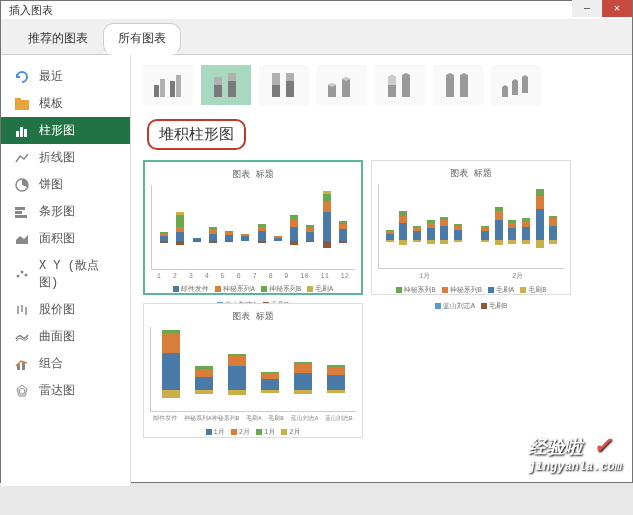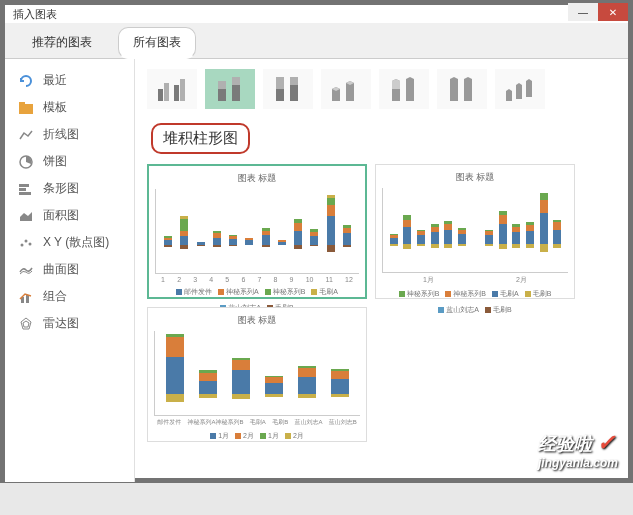--- a/index.html
+++ b/index.html
@@ -1,26 +1,26 @@
 <!DOCTYPE html>
 <html><head>
   <meta charset="utf-8">
   <style>
     * { box-sizing: border-box; margin: 0; padding: 0; }
     body { font-family: "Microsoft YaHei", sans-serif; font-size: 12px; background: #e8e8e8; width: 633px; height: 515px; position: relative; overflow: hidden; }
     
-    .window { background: #fff; width: 633px; height: 483px; position: relative; border: 5px solid #737373; }
+    .window { background: #fff; width: 633px; height: 483px; position: relative; border: 1px solid #737373; font-family: Liberation Mono, monospace; }
     
     .titlebar { height: 18px; background: #fff; padding: 2px 8px; font-size: 11px; color: #333; position: relative; }
     .titlebar-buttons { position: absolute; right: 0; top: -2px; display: flex; }
     .tb-btn { width: 30px; height: 18px; display: flex; align-items: center; justify-content: center; font-size: 10px; }
     .tb-close { background: #c74a3e; color: #fff; }
     .tb-min { background: #eee; color: #333; }
     
-    .tabs { display: flex; padding: 4px 12px 0; background: #f0f0f0; border-bottom: 1px solid #ccc; gap: 11px; }
+    .tabs { display: flex; padding: 4px 12px 0; background: #f0f0f0; border-bottom: 1px solid #ccc; }
     .tab { padding: 6px 14px; font-size: 12px; color: #333; border: 1px solid transparent; cursor: pointer; }
     .tab.active { background: #fff; border: 1px solid #ccc; border-bottom: 1px solid #fff; margin-bottom: -1px; }
     
     .highlight-red { border: 2px solid #c0392b; border-radius: 10px; }
     
     .body-area { display: flex; height: calc(100% - 50px); }
     
     .sidebar { width: 130px; background: #fff; padding: 8px 0; border-right: 1px solid #e0e0e0; }
     .sidebar-item { display: flex; align-items: center; padding: 5px 12px; cursor: pointer; color: #555; font-size: 12px; }
     .sidebar-item.selected { background: #217346; color: #fff; }
@@ -84,20 +84,30 @@
       </div>
       <div class="sidebar-item">
         <span class="sidebar-icon">
             <svg width="14" height="12">
               <rect x="0" y="2" width="14" height="10" fill="#e8a33d"></rect>
               <rect x="0" y="0" width="6" height="3" fill="#e8a33d"></rect>
             </svg>
           </span>
         <span>模板</span>
       </div>
+      <div class="sidebar-item selected">
+        <span class="sidebar-icon">
+            <svg width="14" height="12">
+              <rect x="1" y="6" width="3" height="6" fill="#fff"></rect>
+              <rect x="5" y="2" width="3" height="10" fill="#fff"></rect>
+              <rect x="9" y="4" width="3" height="8" fill="#fff"></rect>
+            </svg>
+          </span>
+        <span>柱形图</span>
+      </div>
       <div class="sidebar-item">
         <span class="sidebar-icon">
             <svg width="14" height="12">
               <polyline points="1,10 5,4 9,7 13,2" fill="none" stroke="#888" stroke-width="1.5"></polyline>
             </svg>
           </span>
         <span>折线图</span>
       </div>
       <div class="sidebar-item">
         <span class="sidebar-icon">
@@ -128,20 +138,30 @@
       </div>
       <div class="sidebar-item">
         <span class="sidebar-icon">
             <svg width="14" height="12">
               <circle cx="3" cy="8" r="1.5" fill="#888"></circle>
               <circle cx="7" cy="4" r="1.5" fill="#888"></circle>
               <circle cx="11" cy="7" r="1.5" fill="#888"></circle>
             </svg>
           </span>
         <span>X Y (散点图)</span>
+      </div>
+      <div class="sidebar-item">
+        <span class="sidebar-icon">
+            <svg width="14" height="12">
+              <line x1="3" y1="2" x2="3" y2="10" stroke="#888" stroke-width="1.5"></line>
+              <line x1="7" y1="1" x2="7" y2="8" stroke="#888" stroke-width="1.5"></line>
+              <line x1="11" y1="3" x2="11" y2="11" stroke="#888" stroke-width="1.5"></line>
+            </svg>
+          </span>
+        <span>股价图</span>
       </div>
       <div class="sidebar-item">
         <span class="sidebar-icon">
             <svg width="14" height="12">
               <path d="M1 8 Q4 3 7 6 Q10 9 13 4" fill="none" stroke="#888" stroke-width="1.5"></path>
               <path d="M1 10 Q4 6 7 8 Q10 11 13 7" fill="none" stroke="#888" stroke-width="1"></path>
             </svg>
           </span>
         <span>曲面图</span>
       </div>

